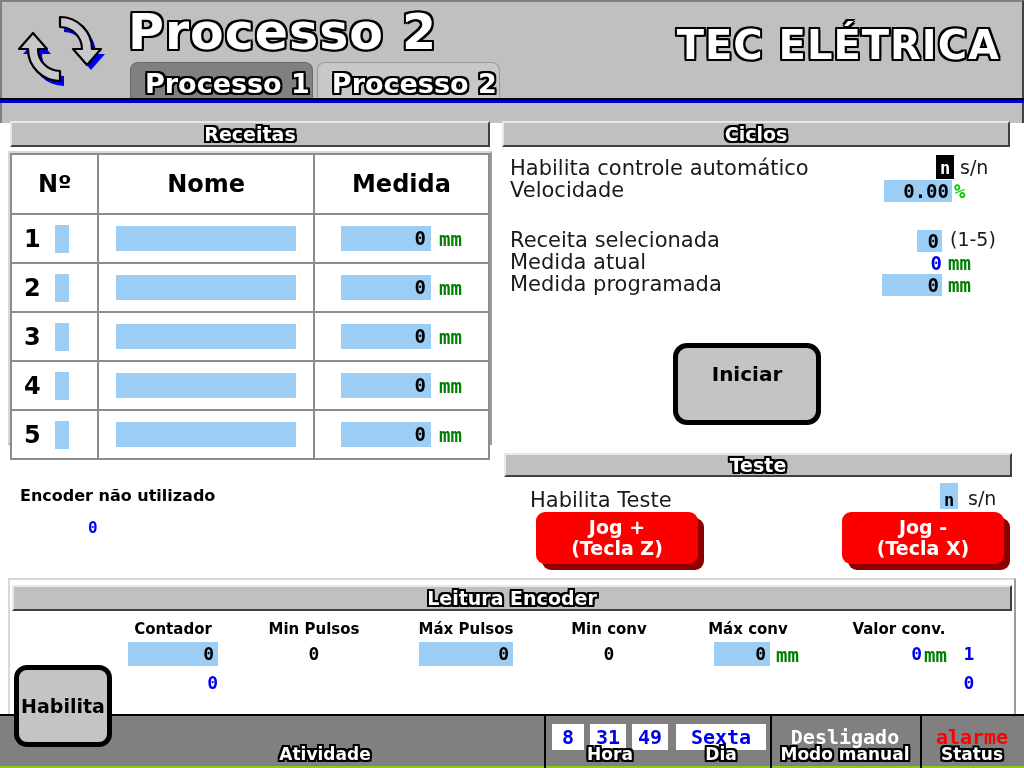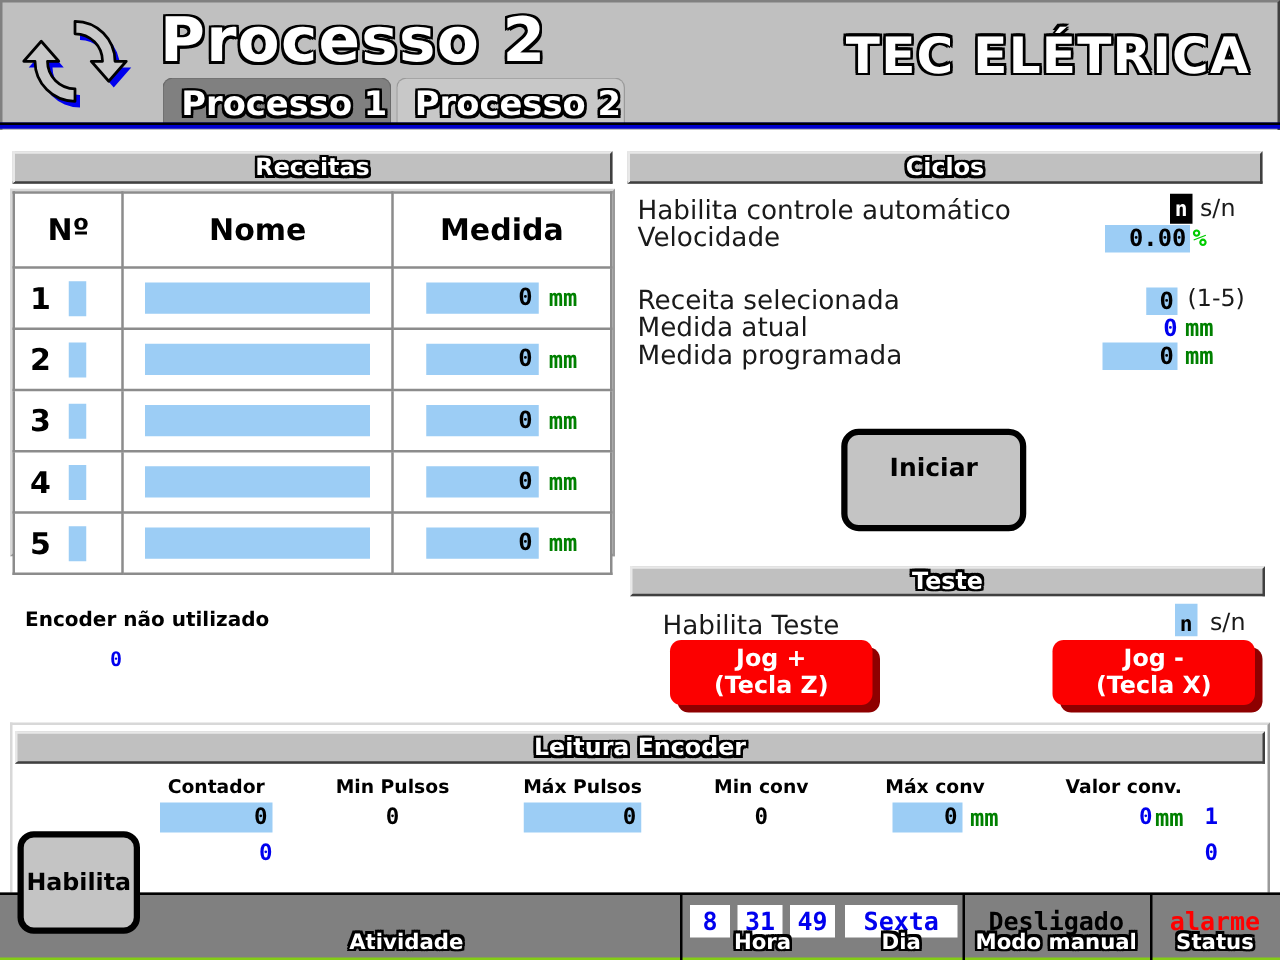--- a/index.html
+++ b/index.html
@@ -5,21 +5,21 @@
   * { box-sizing: border-box; margin:0; padding:0; }
   html,body { width:1024px; height:768px; overflow:hidden; }
   body {
     font-family:"DejaVu Sans", sans-serif;
     background:#ffffff;
     position:relative;
   }
 
   
   #header {
-    position:absolute; left:0; top:0; width:1024px; height:104px;
+    position:absolute; left:0; top:0; width:1024px; height:123px;
     background:#c0c0c0;
     border-top:2px solid #808080;
     border-left:2px solid #808080;
     border-right:2px solid #404040;
   }
   #header-rule {
     position:absolute; left:0; top:98px; width:1024px; height:5px;
     background:#0000cc; border-top:2px solid #000;
   }
   #logo {
@@ -416,18 +416,18 @@
   <div class="sb-white" style="left:552px; top:8px; width:32px;">8</div>
 
   <div class="sb-white" style="left:590px; top:8px; width:36px;">31</div>
 
   <div class="sb-white" style="left:632px; top:8px; width:36px;">49</div>
   <div class="sb-cap ttl-outline" style="left:552px; width:116px;">Hora</div>
 
   <div class="sb-white" style="left:676px; top:8px; width:90px;">Sexta</div>
   <div class="sb-cap ttl-outline" style="left:676px; width:90px;">Dia</div>
 
-  <div class="sb-val" style="left:774px; top:8px; width:142px; color:#000000;">Desligado</div>
+  <div class="sb-val" style="left:774px; top:8px; width:142px; color:#ffffff;">Desligado</div>
   <div class="sb-cap ttl-outline" style="left:774px; width:142px;">Modo manual</div>
 
   <div class="sb-val" style="left:924px; top:8px; width:96px; color:#ff0000;">alarme</div>
   <div class="sb-cap ttl-outline" style="left:924px; width:96px;">Status</div>
 </div>
 
 </body></html>

